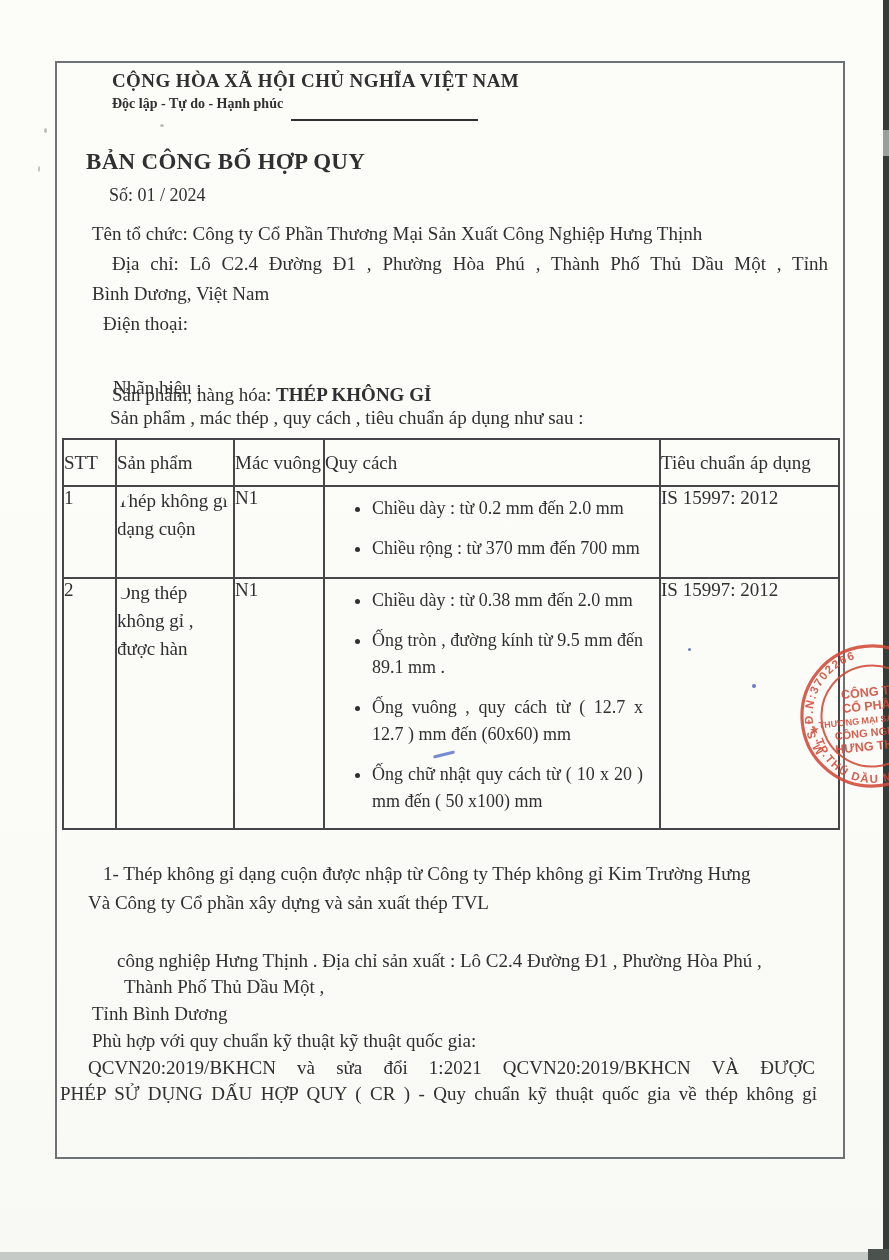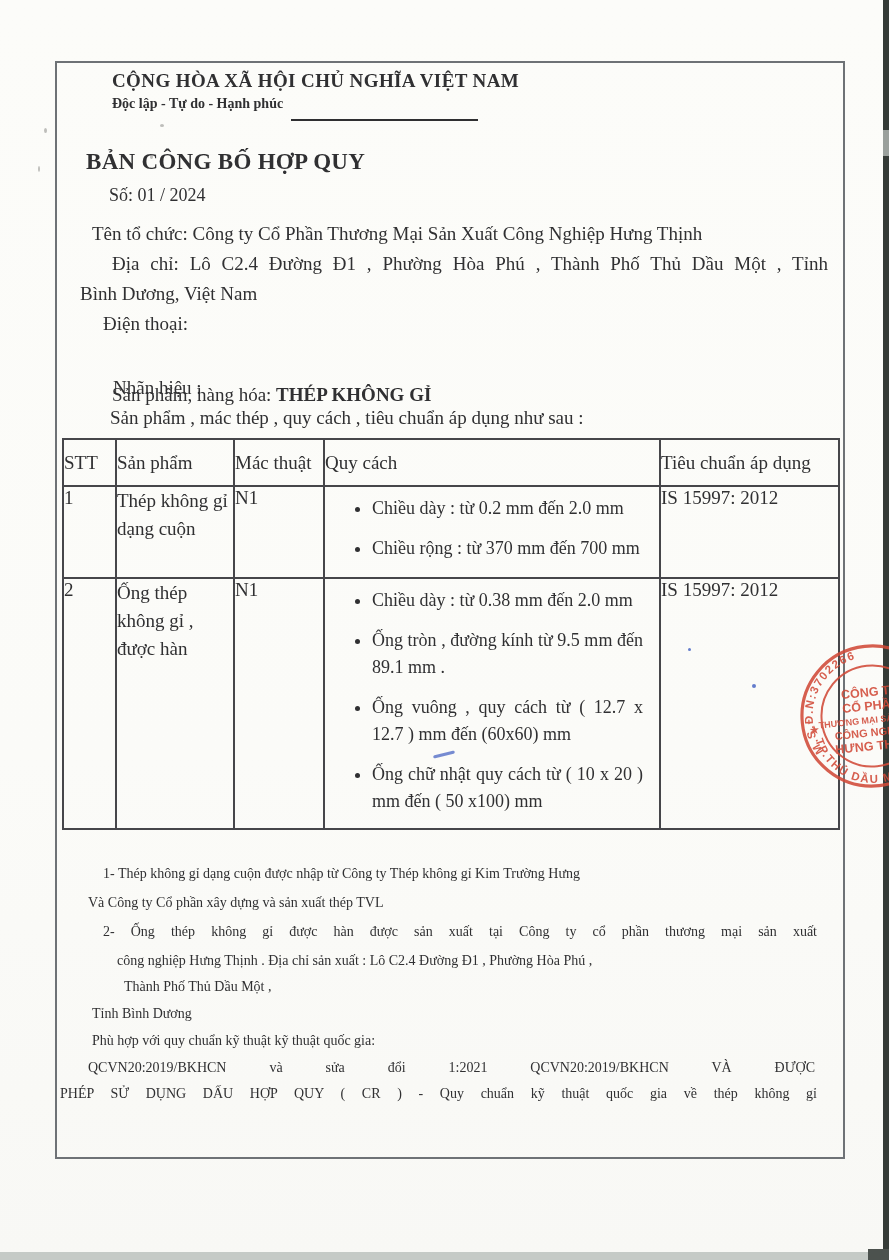--- a/index.html
+++ b/index.html
@@ -34,21 +34,21 @@
   #nat-line2{left:112px;top:96px;width:600px;font-size:14px;font-weight:bold;}
   #nat-underline{left:291px;top:119px;width:187px;height:2px;background:#2f2f31;}
   #doc-title{left:86px;top:149px;width:600px;font-size:23px;font-weight:bold;letter-spacing:.3px;}
   #doc-number{left:109px;top:185px;width:600px;font-size:18px;}
 
   
   .body-line{font-size:19px;line-height:24px;white-space:nowrap;}
   .justify-line{white-space:normal;text-align:justify;text-align-last:justify;}
   #org-line1{left:92px;top:222px;}
   #org-line2{left:92px;top:252px;width:716px;margin-left:20px;}
-  #org-line3{left:80px;top:282px;}
+  #org-line3{left:92px;top:282px;}
   #org-line4{left:103px;top:312px;}
   #product-line{left:112px;top:344px;margin-top:39px;}
   #product-line b{font-weight:bold;}
   #brand-line{left:113px;top:376px;}
   #intro-line{left:110px;top:406px;}
 
   
   #spec-table{
     left:62px;top:438px;width:776px;
     border-collapse:collapse;table-layout:fixed;
@@ -60,33 +60,33 @@
     font-weight:normal;text-align:left;
     padding:0;overflow:hidden;
   }
   #spec-table th{vertical-align:middle;height:45px;}
   th.c-stt,td.c-stt{text-align:center;}
   th.c-prod{padding-left:12px;margin-top:47px;}
   th.c-grade{padding-left:12px;}
   th.c-spec{padding-left:14px;}
   th.c-std{padding-left:10px;}
   td.c-stt{padding-top:10px;}
-  td.c-prod{padding:10px 9px 0 11px;text-align:justify;line-height:28px;}
+  td.c-prod{padding:10px 9px 0 11px;text-align:justify;line-height:28px;border-radius:32px;}
   td.c-grade{text-align:center;padding-top:10px;}
   td.c-std{padding:10px 6px 0 9px;}
   td.c-spec ul{margin:4px 0 0 0;padding:0 16px 0 47px;list-style:disc;}
   td.c-spec li{
     font-size:18px;line-height:27px;margin:8px 0 13px 0;
     text-align:justify;
   }
   tr.row-1{height:92px;}
   tr.row-2{height:236px;}
 
   
-  .note-line{font-size:14px;line-height:25px;white-space:nowrap;}
+  .note-line{font-size:19px;line-height:25px;white-space:nowrap;}
   #note1-l1{left:103px;top:861px;}
   #note1-l2{left:88px;top:890px;}
   #note2-l1{left:103px;top:919px;width:714px;}
   #note2-l2{left:117px;top:948px;}
   #note2-l3{left:124px;top:974px;text-align:center;}
   #province-line{left:92px;top:1001px;}
   #conform-line{left:92px;top:1028px;}
   #qcvn-l1{left:88px;top:1055px;width:727px;}
   #qcvn-l2{left:60px;top:1081px;width:757px;}
 
@@ -137,21 +137,21 @@
       <col style="width:53px">
         <col style="width:118px">
         <col style="width:90px">
       <col style="width:336px">
         <col style="width:179px">
     </colgroup>
     <tbody>
         <tr>
       <th class="c-stt">STT</th>
       <th class="c-prod">Sản phẩm</th>
-      <th class="c-grade">Mác thuật</th>
+      <th class="c-grade">Mác vuông</th>
       <th class="c-spec">Quy cách</th>
       <th class="c-std">Tiêu chuẩn áp dụng</th>
     </tr>
     <tr class="row-1">
       <td class="c-stt">1</td>
       <td class="c-prod">Thép không gỉ dạng cuộn</td>
       <td class="c-grade">N1</td>
       <td class="c-spec">
         <ul>
           <li>Chiều dày : từ 0.2 mm đến 2.0 mm</li>
@@ -172,21 +172,20 @@
           <li>Ống chữ nhật quy cách từ ( 10 x 20 ) mm đến ( 50 x100) mm</li>
         </ul>
       </td>
       <td class="c-std">IS 15997: 2012</td>
     </tr>
   </tbody>
     </table>
 
   <div class="abs note-line" id="note1-l1">1-  Thép không gỉ dạng cuộn được nhập từ Công ty Thép không gỉ Kim Trường Hưng</div>
   <div class="abs note-line" id="note1-l2">Và Công ty Cổ phần xây dựng và sản xuất thép TVL</div>
-  <div class="abs note-line justify-line" id="note2-l1">2-  Ống thép không gỉ được hàn được sản xuất tại Công ty cổ phần thương mại sản xuất</div>
   <div class="abs note-line" id="note2-l2">công nghiệp Hưng Thịnh . Địa chỉ sản xuất : Lô C2.4 Đường Đ1 , Phường Hòa Phú ,</div>
   <div class="abs note-line" id="note2-l3">Thành Phố Thủ Dầu Một ,</div>
   <div class="abs note-line" id="province-line">Tỉnh Bình Dương</div>
   <div class="abs note-line" id="conform-line">Phù hợp với quy chuẩn kỹ thuật kỹ thuật quốc gia:</div>
   <div class="abs note-line justify-line" id="qcvn-l1">QCVN20:2019/BKHCN và sửa đổi 1:2021 QCVN20:2019/BKHCN VÀ ĐƯỢC</div>
   <div class="abs note-line justify-line" id="qcvn-l2">PHÉP SỬ DỤNG DẤU HỢP QUY ( CR ) -  Quy chuẩn kỹ thuật quốc gia về thép không gỉ</div>
 
   <svg class="abs" id="stamp" viewBox="0 0 200 200">
     <g stroke="#d14a38" fill="none" transform="rotate(-6 100 100)">
       <circle cx="100" cy="100" r="70" stroke-width="3.2"></circle>

